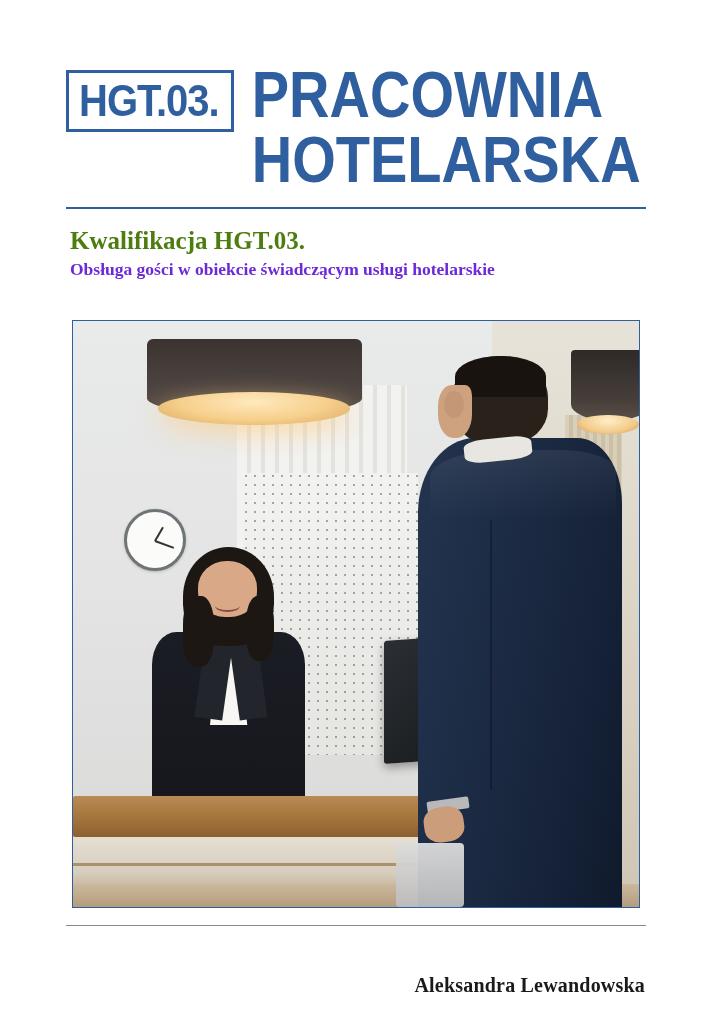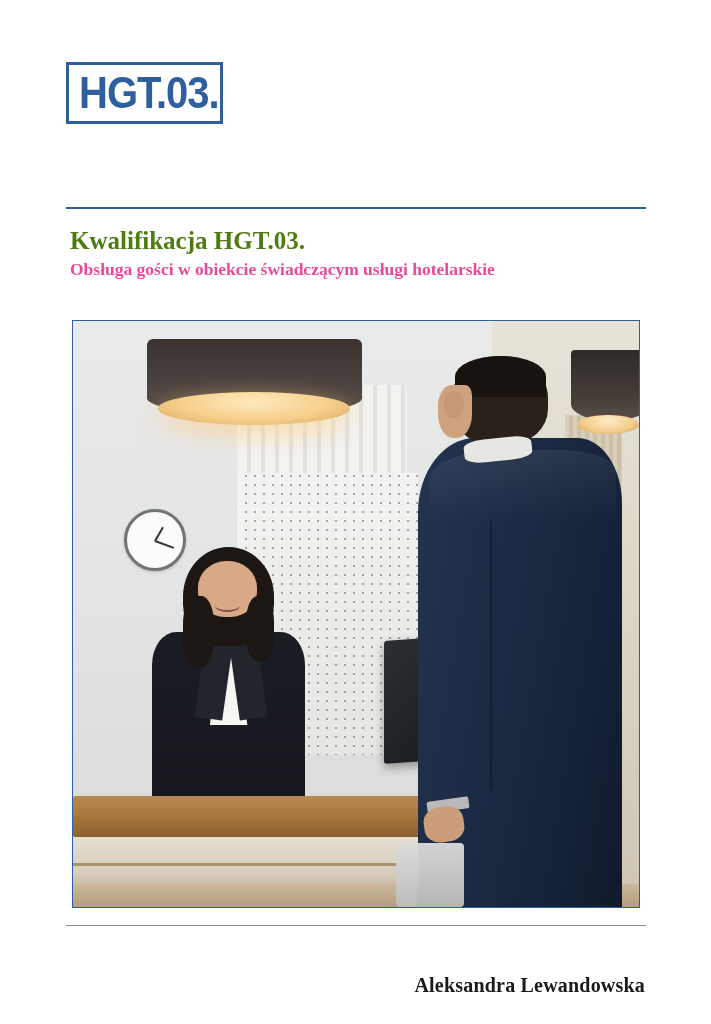--- a/index.html
+++ b/index.html
@@ -25,22 +25,22 @@
   .header {
     position: absolute;
     left: 66px;
     top: 62px;
     width: 580px;
     display: flex;
     align-items: flex-start;
   }
   .badge {
     border: 3px solid #2f5f9e;
-    padding: 6px 1px 8px 10px;
-    margin-top: 0;
+    padding: 6px 12px 8px 10px;
+    margin-top: 8px;
     box-sizing: border-box;
     flex: 0 0 auto;
   }
   .badge-text {
     font-family: "Liberation Sans", sans-serif;
     font-weight: bold;
     font-size: 40px;
     line-height: 42px;
     letter-spacing: -1px;
     color: #2f5f9e;
@@ -89,21 +89,21 @@
     font-weight: bold;
     font-size: 25px;
     line-height: 30px;
     color: #4d7c0f;
   }
   .qual-desc {
     font-family: "Liberation Serif", serif;
     font-weight: bold;
     font-size: 17.5px;
     line-height: 22px;
-    color: #ec4899;
+    color: #6d28d9;
     margin-top: 2px;
   }
 
   
   .photo-frame {
     position: absolute;
     left: 72px;
     top: 320px;
     width: 568px;
     height: 588px;
@@ -494,20 +494,24 @@
   }
 </style>
 </head>
 <body>
 
 <div class="page">
 
   <div class="header">
     <div class="badge">
       <span class="badge-text">HGT.03.</span>
+    </div>
+    <div class="title-block">
+      <div class="title-line">PRACOWNIA</div>
+      <div class="title-line">HOTELARSKA</div>
     </div>
   </div>
 
   <div class="rule top"></div>
 
   <div class="subtitle-area">
     <div class="qual">Kwalifikacja HGT.03.</div>
     <div class="qual-desc">Obsługa gości w obiekcie świadczącym usługi hotelarskie</div>
   </div>
 

